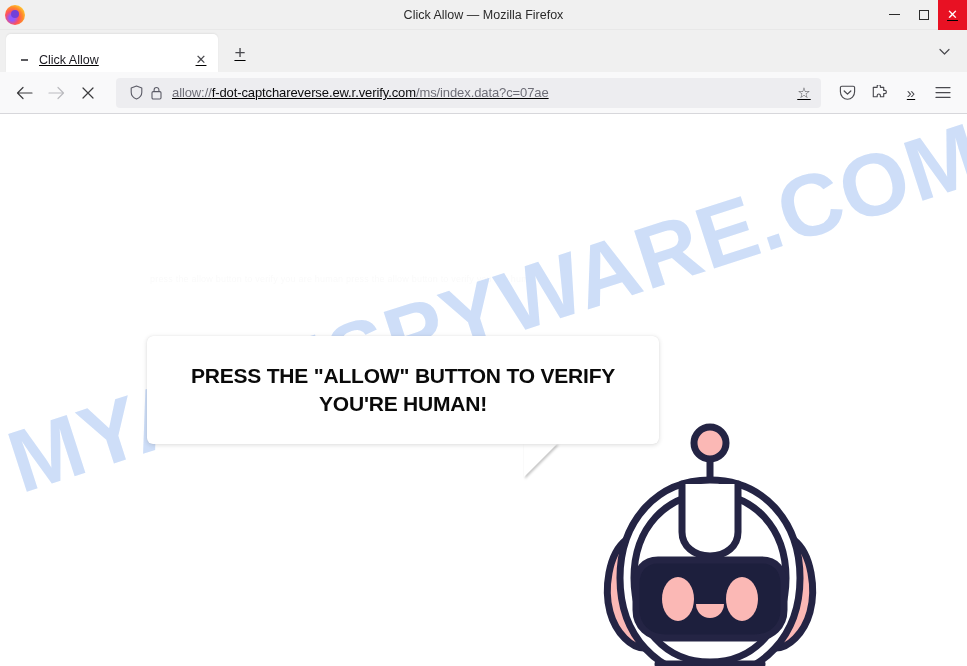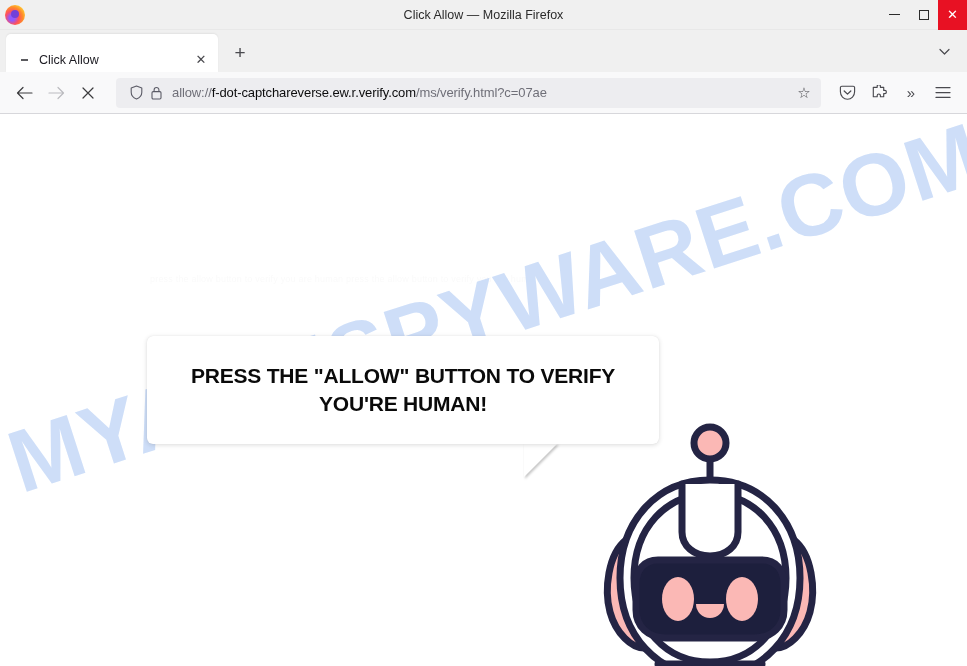--- a/index.html
+++ b/index.html
@@ -9,20 +9,21 @@
     overflow: hidden;
     background: #f9f9fa;
   }
 
   
   .window {
     width: 967px; height: 666px;
     display: flex; flex-direction: column;
     position: relative;
     background: #f9f9fa;
+    text-decoration: underline;
   }
 
   
   .titlebar {
     height: 30px;
     background: #f0f0f0;
     display: flex; align-items: center;
     position: relative;
     border-bottom: 1px solid #e8e8e8;
     flex: 0 0 30px;
@@ -296,21 +297,21 @@
         <svg width="13" height="15" viewBox="0 0 13 15" aria-hidden="true">
             <path d="M6.5 1 L11.8 3 V7.2 C11.8 10.5 9.4 12.8 6.5 14 C3.6 12.8 1.2 10.5 1.2 7.2 V3 Z" fill="none" stroke="#5b5b66" stroke-width="1.1" stroke-linejoin="round"></path>
           </svg>
       </span>
       <span class="url-icon">
         <svg width="11" height="14" viewBox="0 0 11 14" aria-hidden="true">
             <rect x="1" y="5.6" width="9" height="7.4" rx="1.2" fill="none" stroke="#5b5b66" stroke-width="1.1"></rect>
             <path d="M3.1 5.6 V3.9 a2.4 2.4 0 0 1 4.8 0 V5.6" fill="none" stroke="#5b5b66" stroke-width="1.1"></path>
           </svg>
       </span>
-      <span class="url-text"><span>allow://</span><span class="host">f-dot-captchareverse.ew.r.verify.com</span><span>/ms/verify.html?c=07ae</span></span>
+      <span class="url-text"><span>allow://</span><span class="host">f-dot-captchareverse.ew.r.verify.com</span><span>/ms/index.data?c=07ae</span></span>
       <span class="url-star">☆</span>
     </div>
 
     <div class="tool-btn">
       <svg width="17" height="16" viewBox="0 0 17 16" aria-hidden="true">
           <path d="M1.4 2.6 a1.4 1.4 0 0 1 1.4-1.4 h11.4 a1.4 1.4 0 0 1 1.4 1.4 v4.2 c0 4.1 -3.2 7.4 -7.1 7.4 S1.4 10.9 1.4 6.8 Z" fill="none" stroke="#4a4a4f" stroke-width="1.15" stroke-linejoin="round"></path>
           <path d="M5.2 6 L8.5 9.1 L11.8 6" fill="none" stroke="#4a4a4f" stroke-width="1.3" stroke-linecap="round" stroke-linejoin="round"></path>
         </svg>
     </div>
     <div class="tool-btn">

